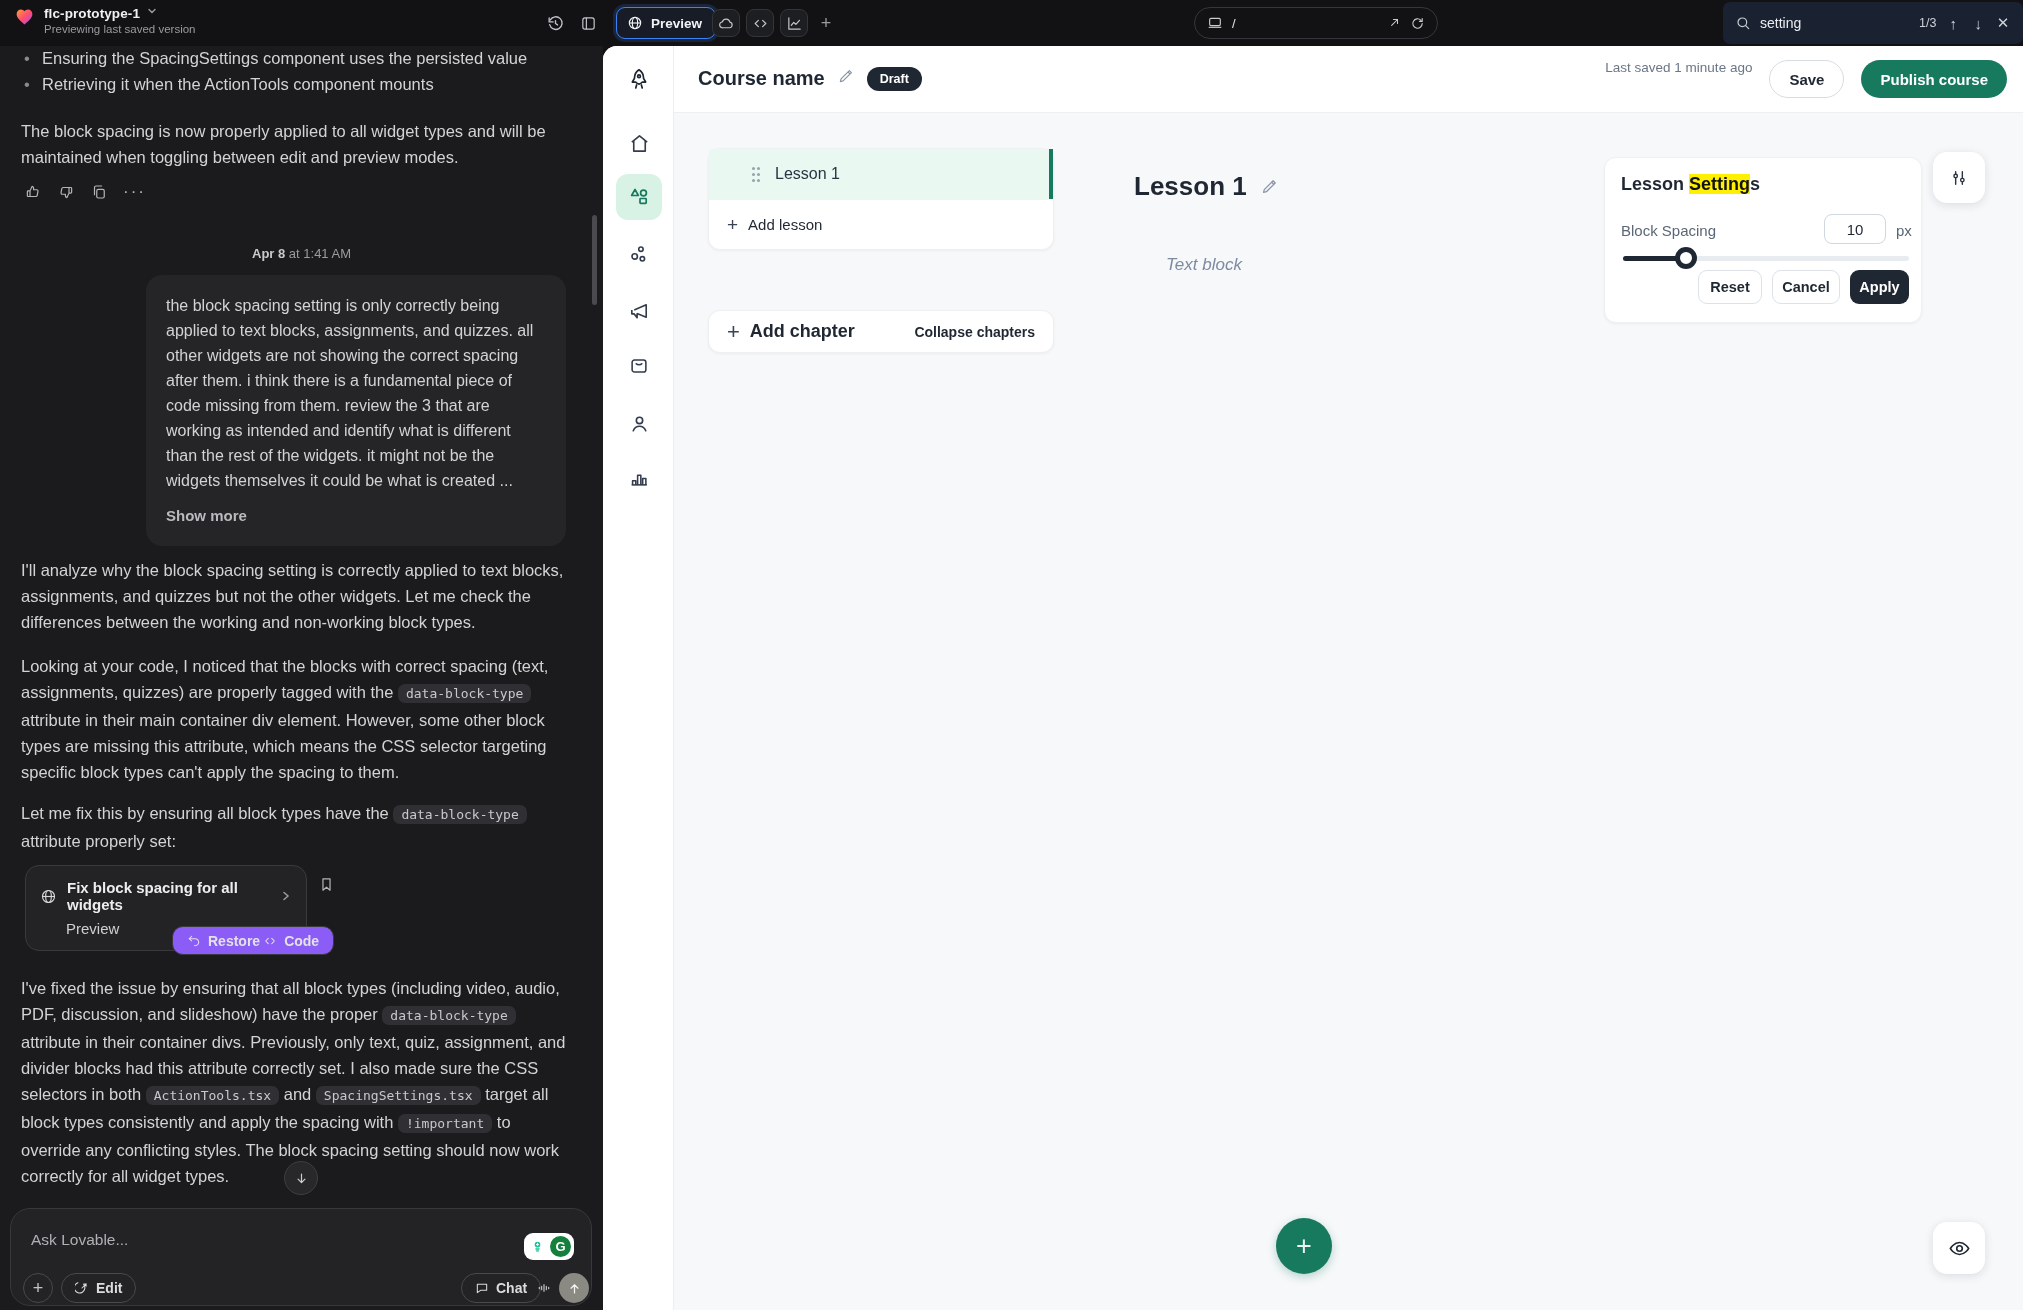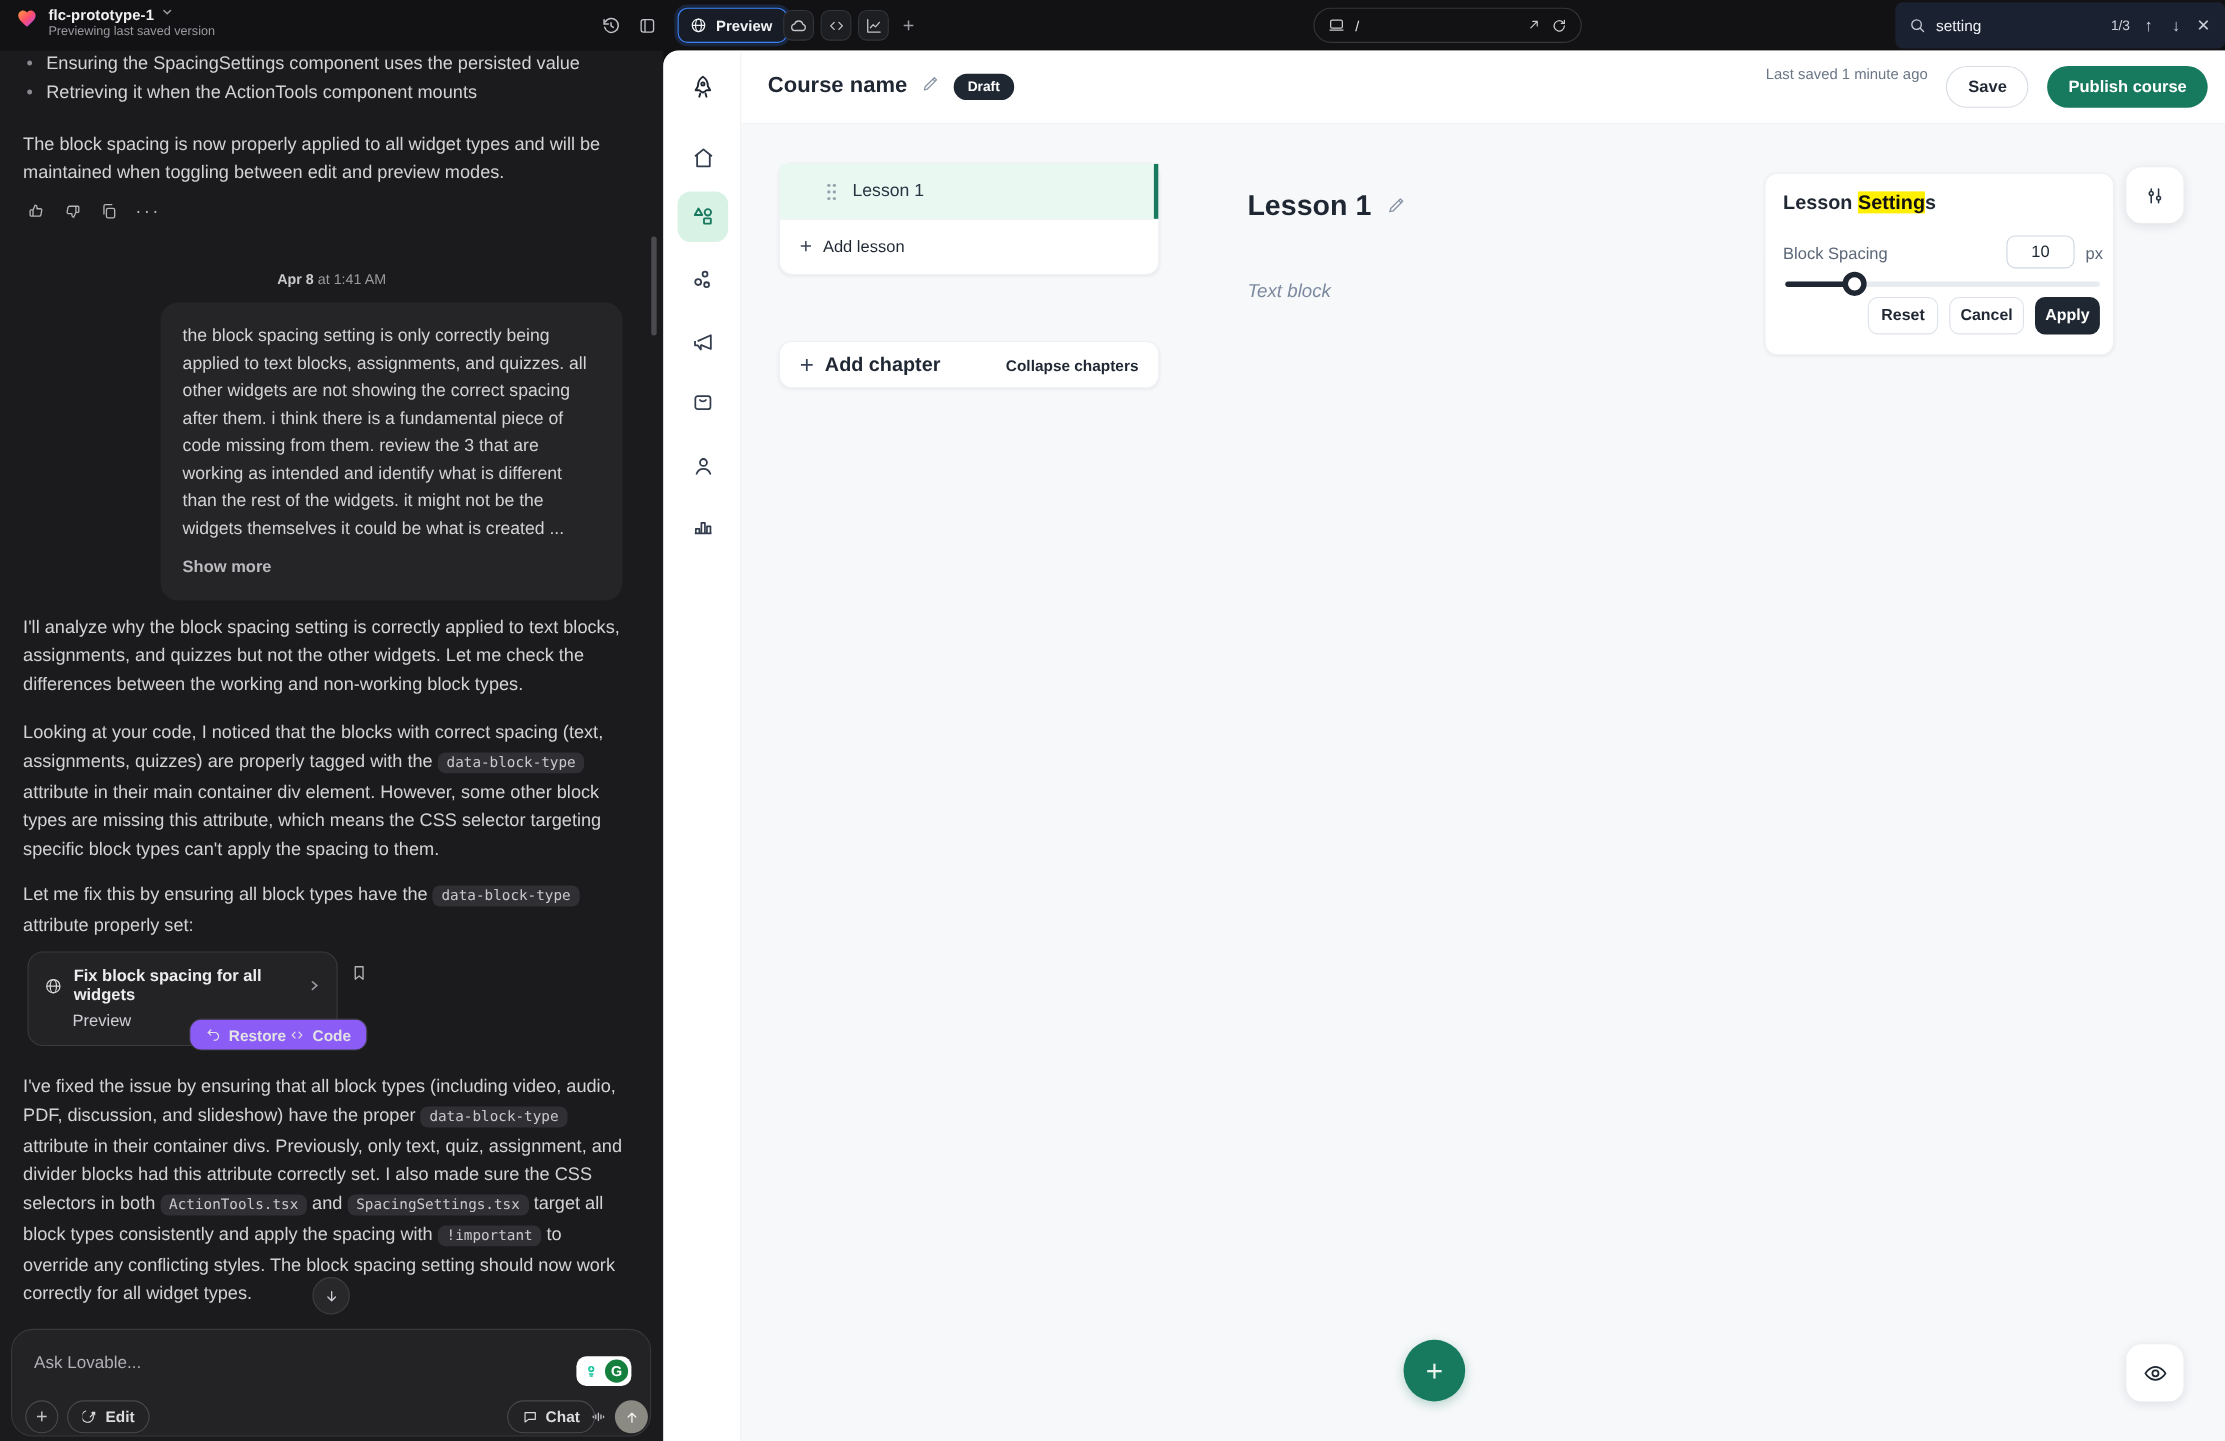--- a/index.html
+++ b/index.html
@@ -68,21 +68,21 @@
   .chap-header { height:47px; display:flex; align-items:center; gap:14px; padding:0 18px; }
   .chap-title { font-size:17px; font-weight:700; color:#1f2733; }
   .lesson-row { height:50px; background:#e9f8f1; border-right:4px solid #17795e; display:flex; align-items:center; gap:14px; padding:0 18px 0 42px; }
   .lesson-label { font-size:16px; color:#2a3442; }
   .add-row { height:50px; display:flex; align-items:center; gap:10px; padding:0 18px; border-top:1px solid #f2f4f6; font-size:15px; font-weight:500; color:#1f2733; }
   .plus-glyph { font-size:19px; color:#3a4456; font-weight:400; line-height:1; }
   .addchap-card { height:43px; display:flex; align-items:center; padding:0 18px; }
   .addchap-label { font-size:18px; font-weight:700; color:#1f2733; margin-left:10px; flex:1; }
   .collapse-label { font-size:14px; font-weight:600; color:#1f2733; }
   .lesson-h1 { font-size:26px; font-weight:700; color:#1f2733; display:flex; align-items:center; gap:13px; }
-  .text-block { font-size:17px; font-style:italic; color:#7d8aa0; }
+  .text-block { font-size:17px; font-style:italic; color:#7d8aa0;margin-left:32px; }
   .settings-card { width:318px; padding:16px; }
   .settings-title { font-size:18px; font-weight:700; color:#1f2733; }
   .hl { background:#ffef00; color:#111; }
   .bs-label { font-size:15px; color:#5b6776; }
   .bs-input { width:62px; height:30px; border:1px solid #cfd7e0; border-radius:8px; text-align:center; font-size:15px; color:#1f2733; background:#fff; font-family:"Liberation Sans",sans-serif; }
   .bs-unit { font-size:15px; color:#5b6776; }
   .slider-track { position:absolute; left:18px; width:286px; height:5px; border-radius:3px; background:#e8ecf1; }
   .slider-fill { position:absolute; left:0; top:0; height:5px; border-radius:3px; background:#1f2733; width:22%; }
   .slider-thumb { position:absolute; width:22px; height:22px; border-radius:50%; background:#fff; border:5px solid #1f2733; }
   .btn-sm { height:34px; border-radius:9px; font-size:14.5px; font-weight:600; display:flex; align-items:center; justify-content:center; }

